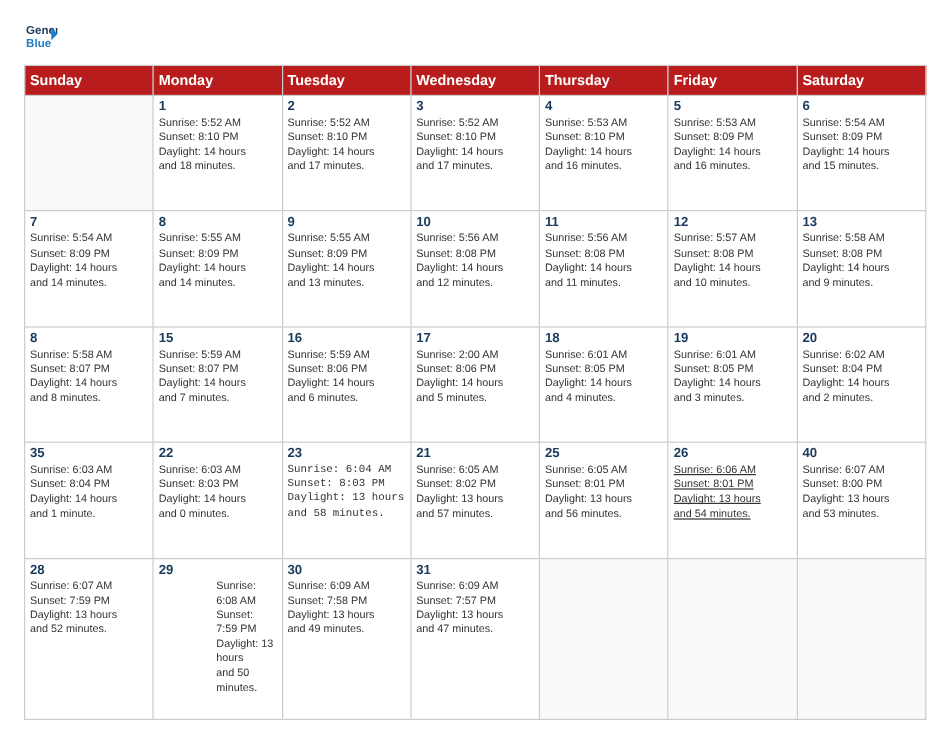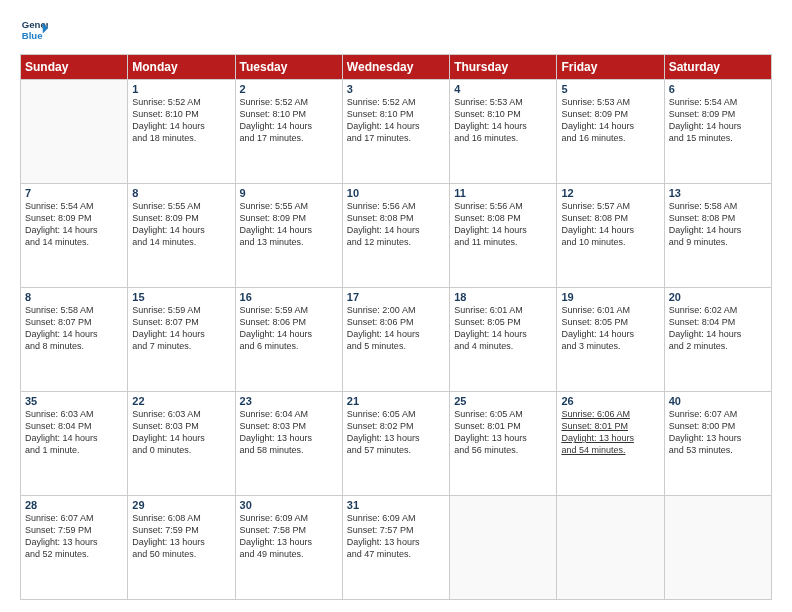--- a/index.html
+++ b/index.html
@@ -273,21 +273,21 @@
           </td>
           <td>
             <span class="day-num">22</span>
             <div class="day-info" style="white-space: pre-line;">Sunrise: 6:03 AM
 Sunset: 8:03 PM
 Daylight: 14 hours
 and 0 minutes.</div>
           </td>
           <td>
             <span class="day-num">23</span>
-            <div class="day-info" style="white-space: pre-line;">Sunrise: 6:04 AM
+            <div class="day-info" style="white-space: pre-line; font-family: Liberation Mono, monospace;">Sunrise: 6:04 AM
 Sunset: 8:03 PM
 Daylight: 13 hours
 and 58 minutes.</div>
           </td>
           <td>
             <span class="day-num">21</span>
             <div class="day-info" style="white-space: pre-line;">Sunrise: 6:05 AM
 Sunset: 8:02 PM
 Daylight: 13 hours
 and 57 minutes.</div>
@@ -317,21 +317,21 @@
         <tr>
           <td>
             <span class="day-num">28</span>
             <div class="day-info" style="white-space: pre-line;">Sunrise: 6:07 AM
 Sunset: 7:59 PM
 Daylight: 13 hours
 and 52 minutes.</div>
           </td>
           <td>
             <span class="day-num">29</span>
-            <div class="day-info" style="white-space: pre-line;">Sunrise: 6:08 AM
+            <div class="day-info" style="white-space: pre-line; margin-left: 48px;">Sunrise: 6:08 AM
 Sunset: 7:59 PM
 Daylight: 13 hours
 and 50 minutes.</div>
           </td>
           <td>
             <span class="day-num">30</span>
             <div class="day-info" style="white-space: pre-line;">Sunrise: 6:09 AM
 Sunset: 7:58 PM
 Daylight: 13 hours
 and 49 minutes.</div>

